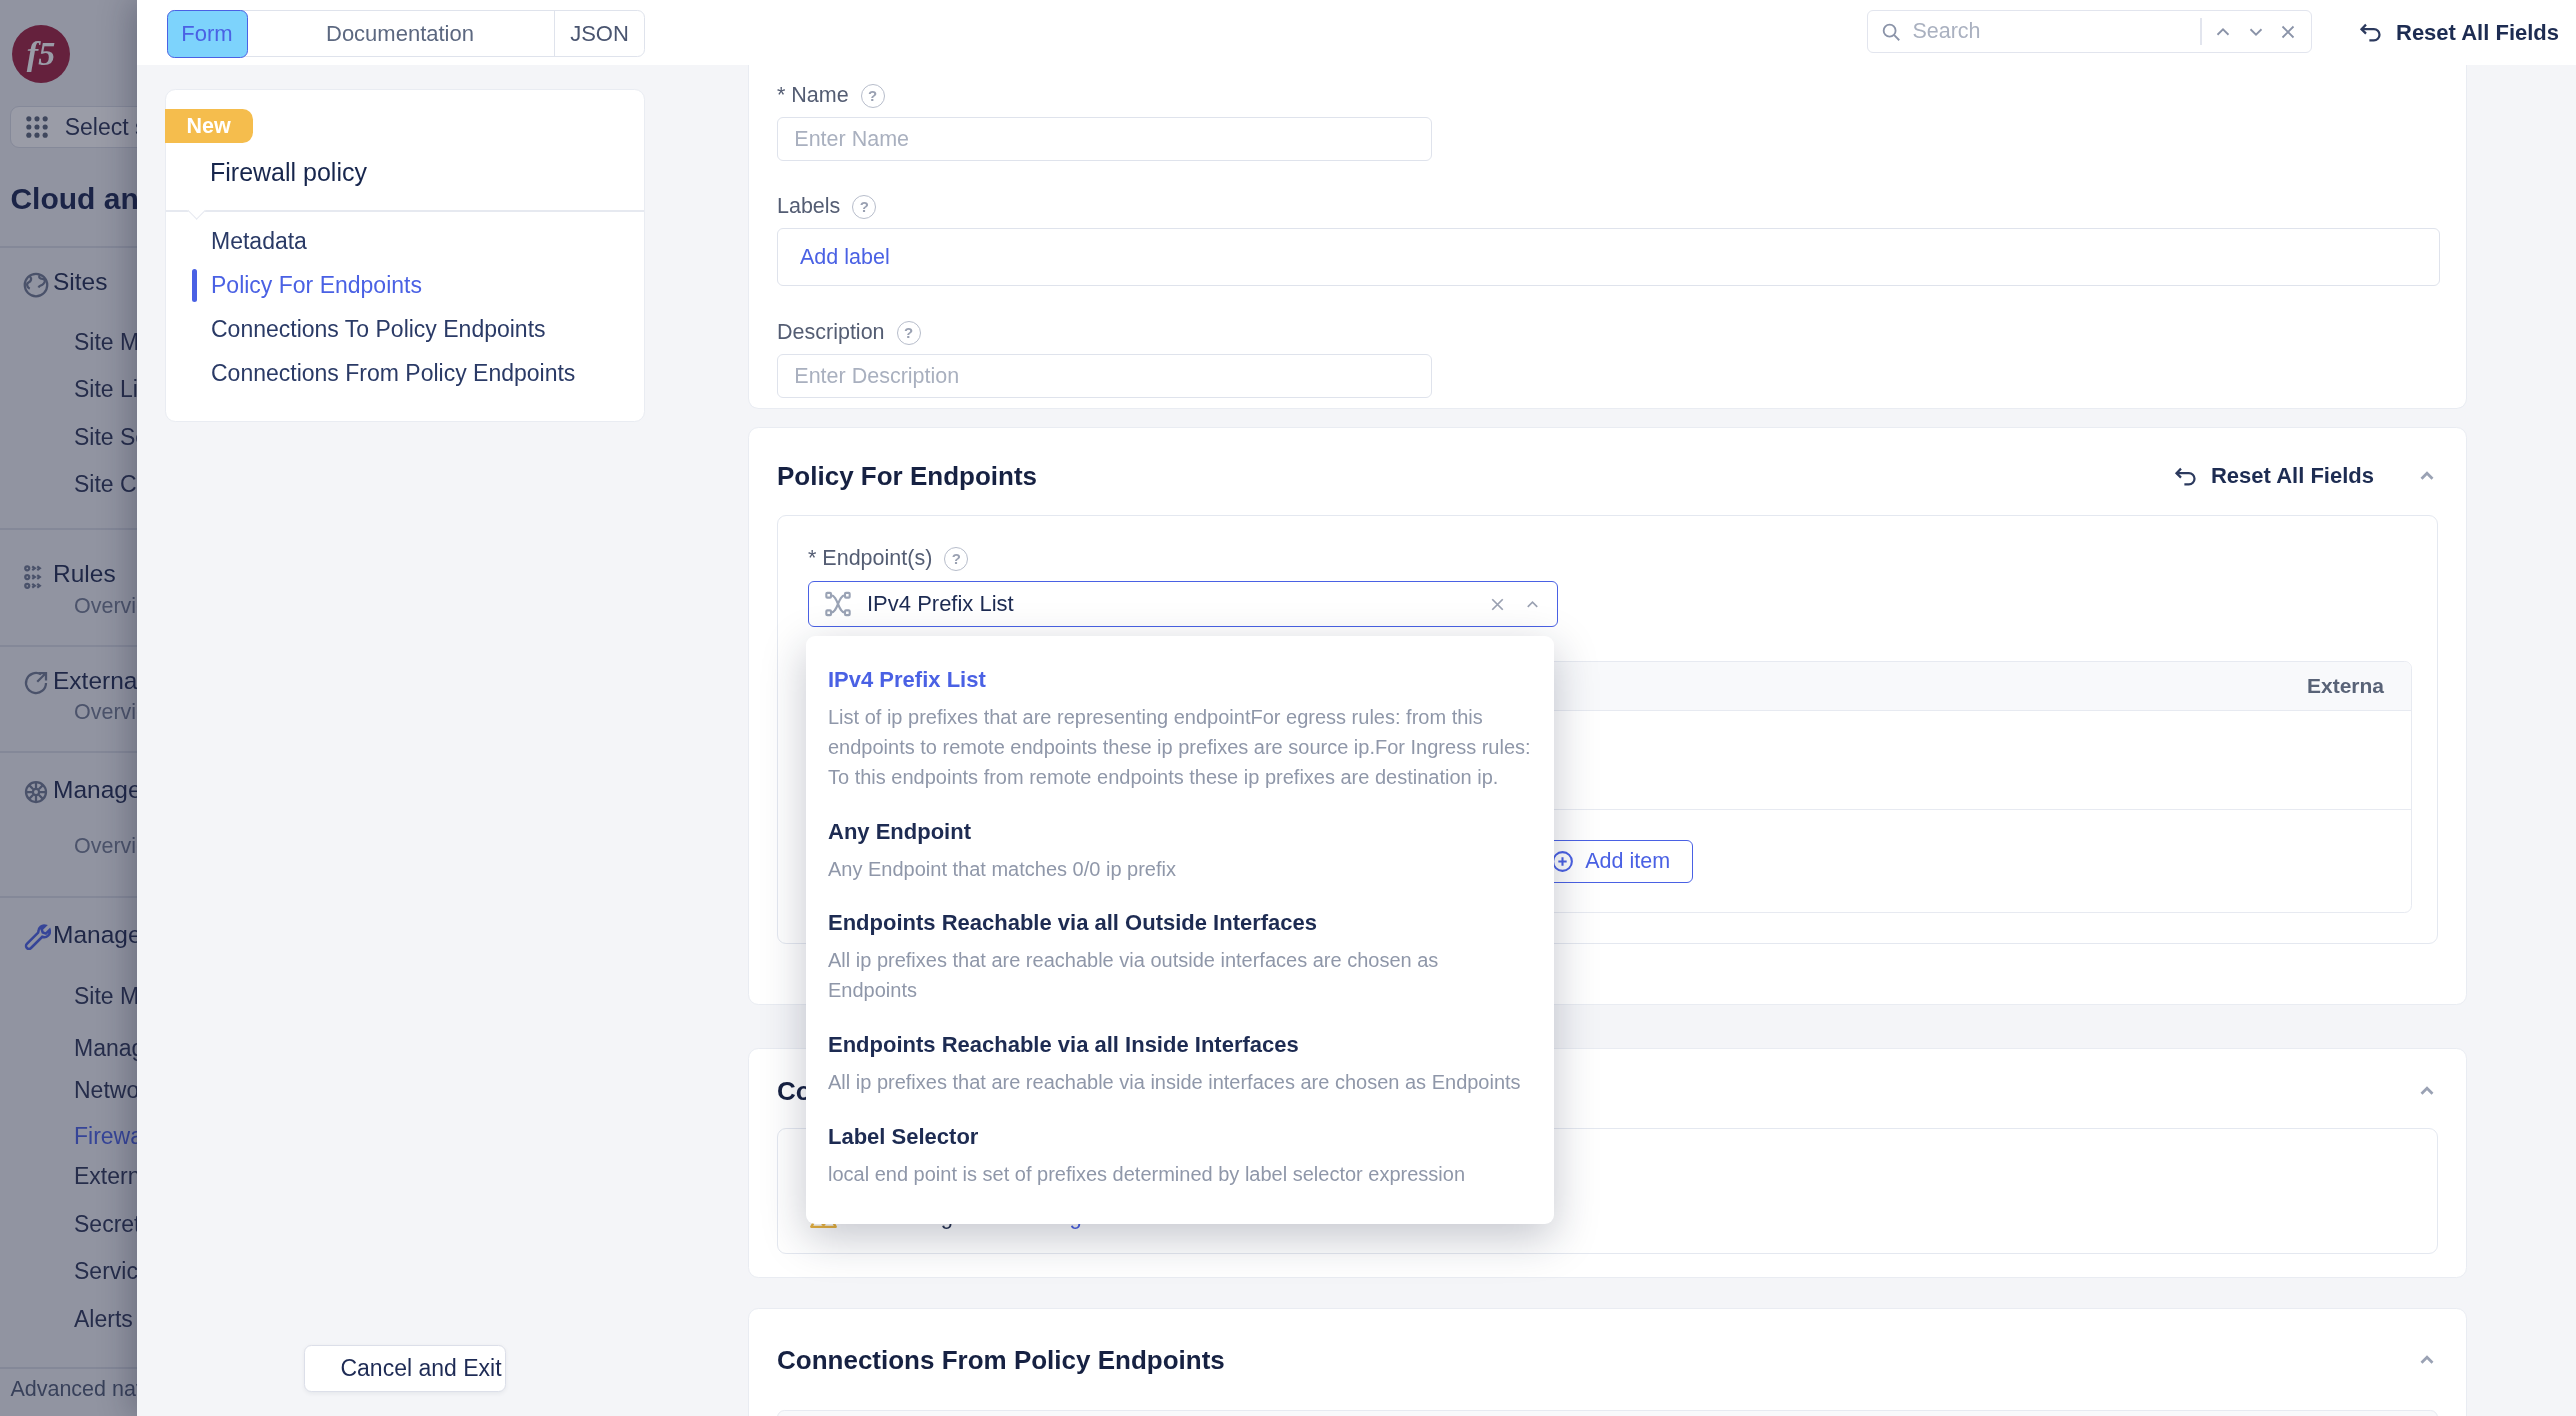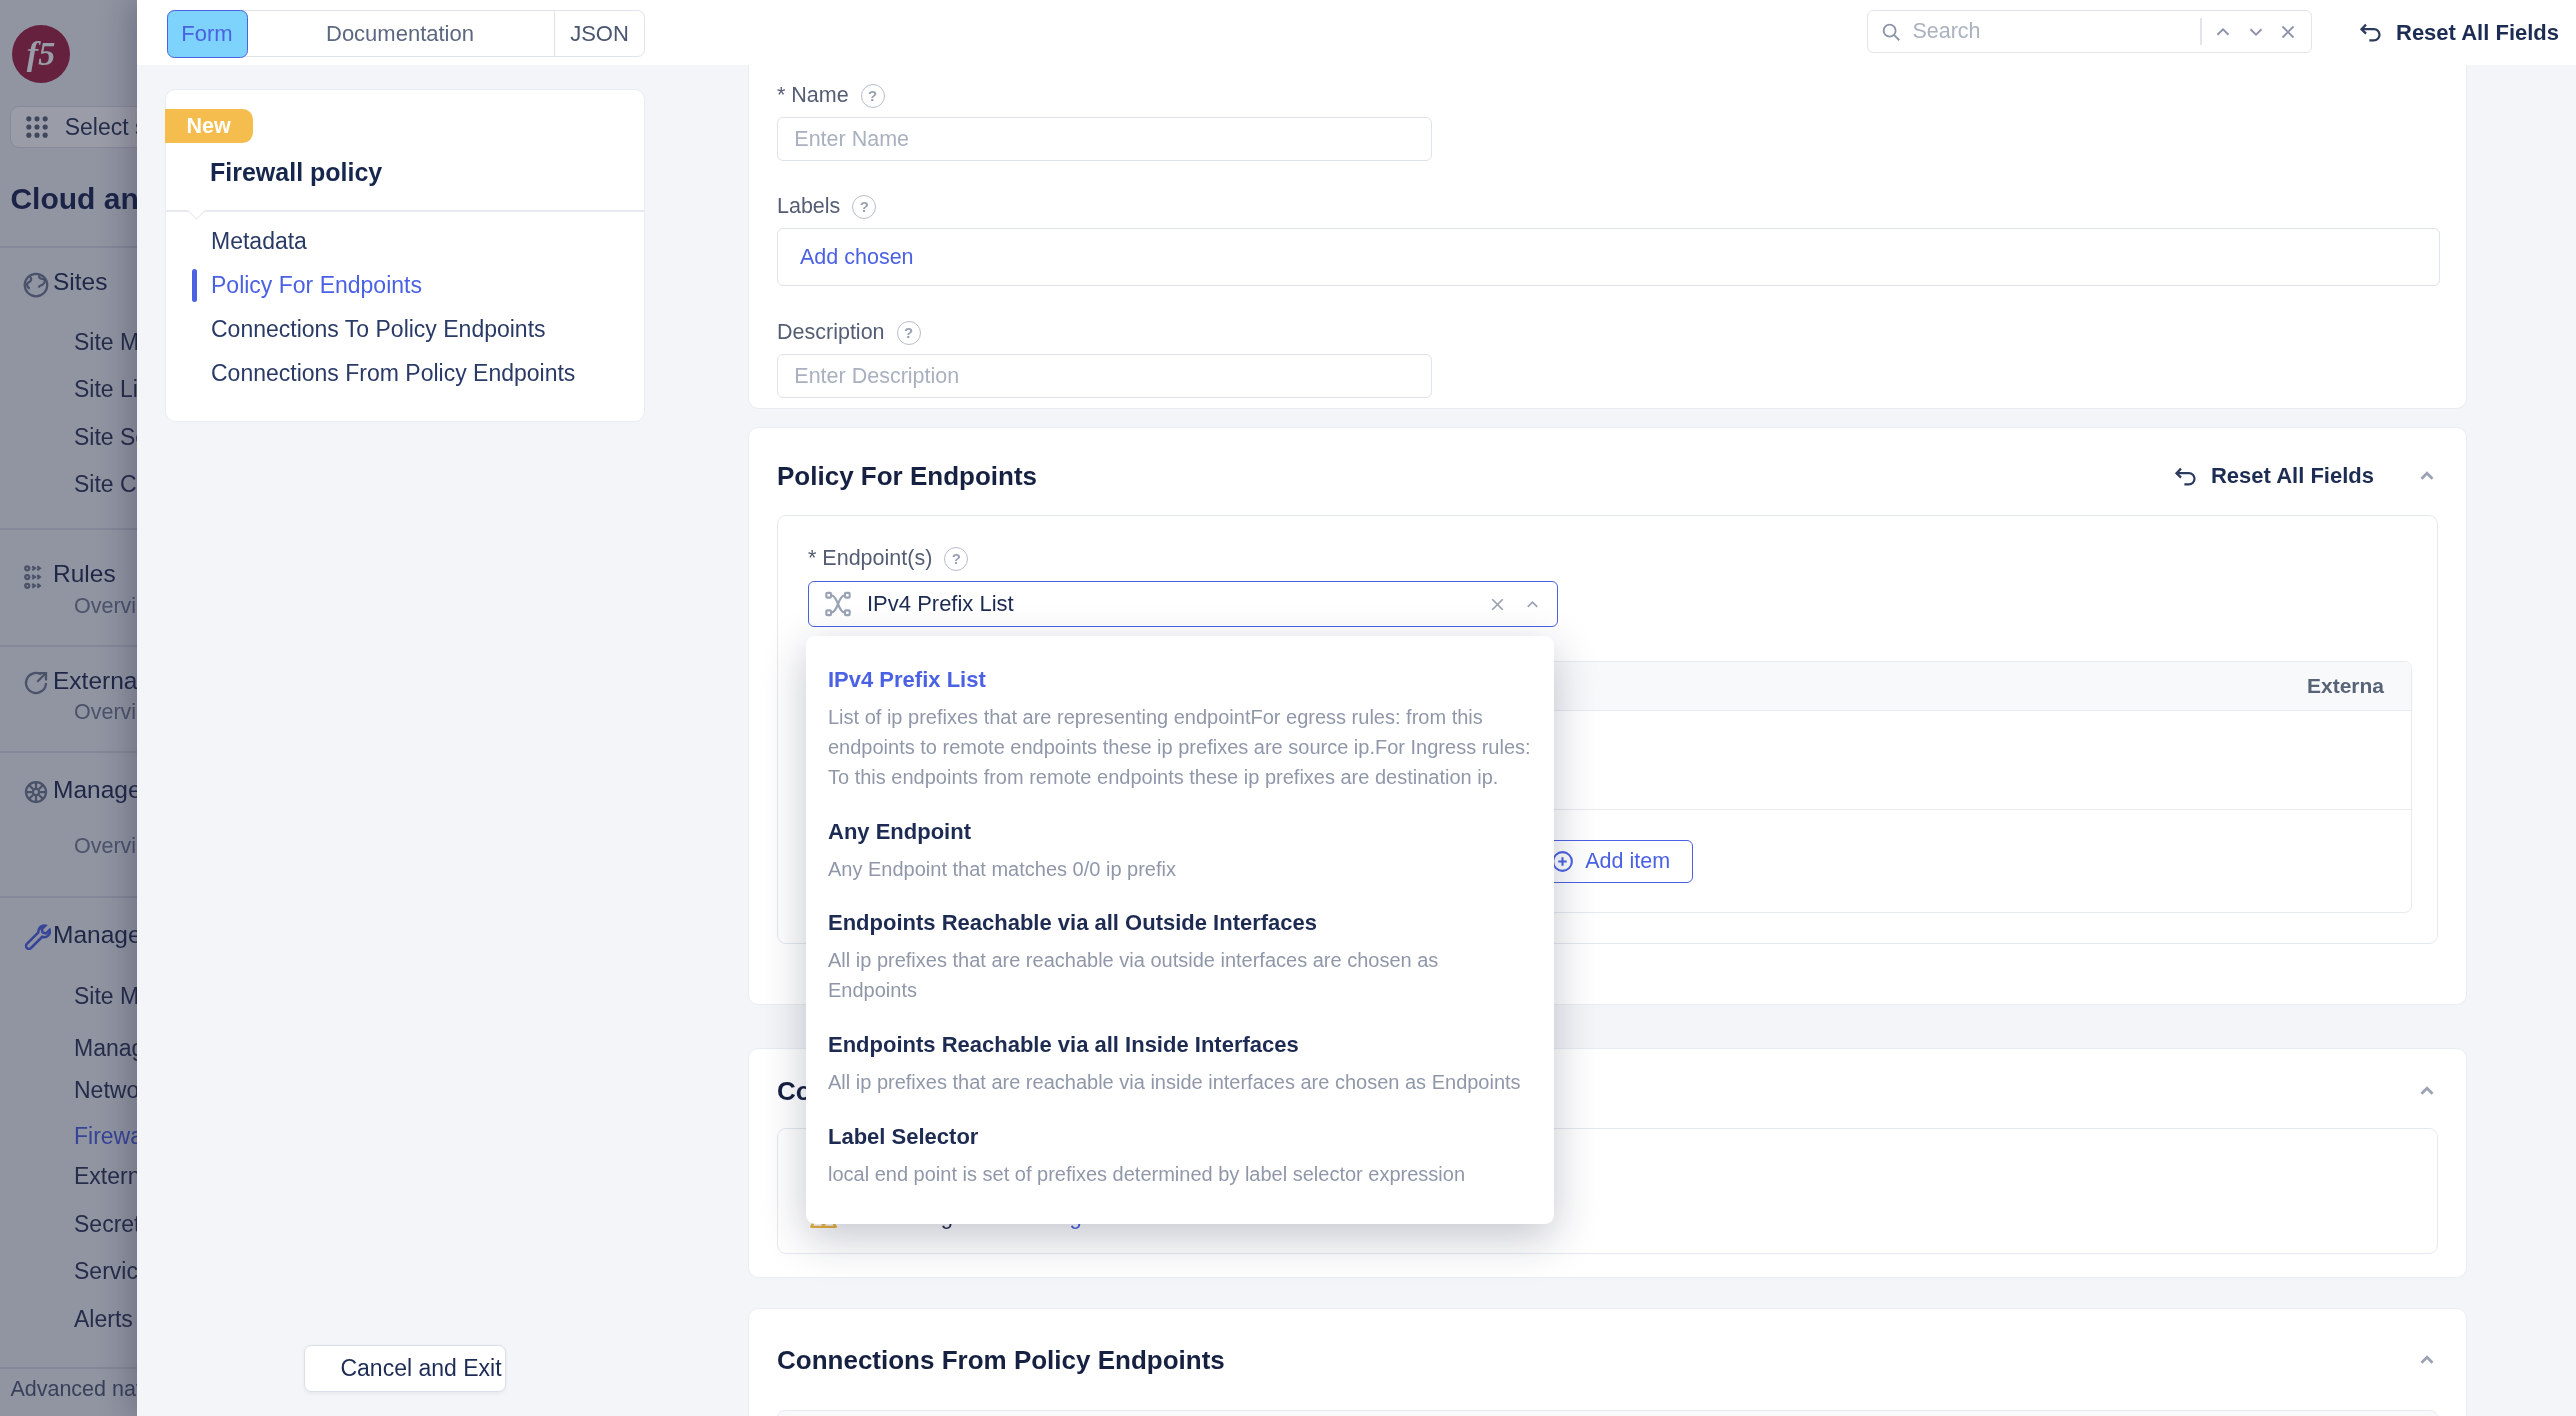--- a/index.html
+++ b/index.html
@@ -48,21 +48,21 @@
   .reset-top { position:absolute; left:2220px; top:0; height:65px; display:flex; align-items:center; gap:12px;
                color:#1d2c52; font-size:22px; font-weight:600; cursor:pointer; }
   .reset-ic { width:27px; height:27px; color:#2c3a5e; }
 
   
   .wizcard { position:absolute; left:28px; top:89px; width:480px; height:333px; background:#fff;
              border:1.5px solid #e9ecf2; border-radius:10.4px; z-index:12; }
   .badge-new { position:absolute; left:-1.5px; top:19px; height:34px; padding:0 22px; background:#f5bd4d;
                border-radius:0 10.4px 10.4px 0; color:#fff; font-weight:700; font-size:21.5px;
                display:flex; align-items:center; }
-  .wiz-title { position:absolute; left:44px; top:68px; font-size:25px; font-weight:700; color:#17264d; }
+  .wiz-title { position:absolute; left:44px; top:68px; font-size:25px; font-weight:400; color:#17264d; }
   .wiz-div { position:absolute; left:0; right:0; top:120px; height:1.5px; background:#e6e9f0; }
   .wiz-notch { position:absolute; left:24px; top:114px; width:13.3px; height:13.3px; background:#fff;
                border-right:1.5px solid #e6e9f0; border-bottom:1.5px solid #e6e9f0; transform:rotate(45deg); }
   .steps { position:absolute; left:0; top:129px; width:100%; }
   .step { position:relative; height:44px; display:flex; align-items:center; padding-left:45px;
           font-size:23px; color:#2a3a66; cursor:pointer; }
   .step.active { color:#4a61e4; }
   .step.active::before { content:""; position:absolute; left:26px; top:6px; width:5.2px; height:33px;
                          border-radius:3px; background:#4a61e4; }
 
@@ -266,21 +266,21 @@
       <span>* Name</span>
       <span class="help">?</span>
     </div>
     <input class="t-input" placeholder="Enter Name" style="">
 
     <div class="f-label mt44">
       <span>Labels</span>
       <span class="help">?</span>
     </div>
     <div class="labels-box">
-      <span class="link-blue">Add chosen</span>
+      <span class="link-blue">Add label</span>
     </div>
 
     <div class="f-label mt46">
       <span>Description</span>
       <span class="help">?</span>
     </div>
     <input class="t-input" placeholder="Enter Description" style="">
   </div>
 
   <div class="card cardB">

